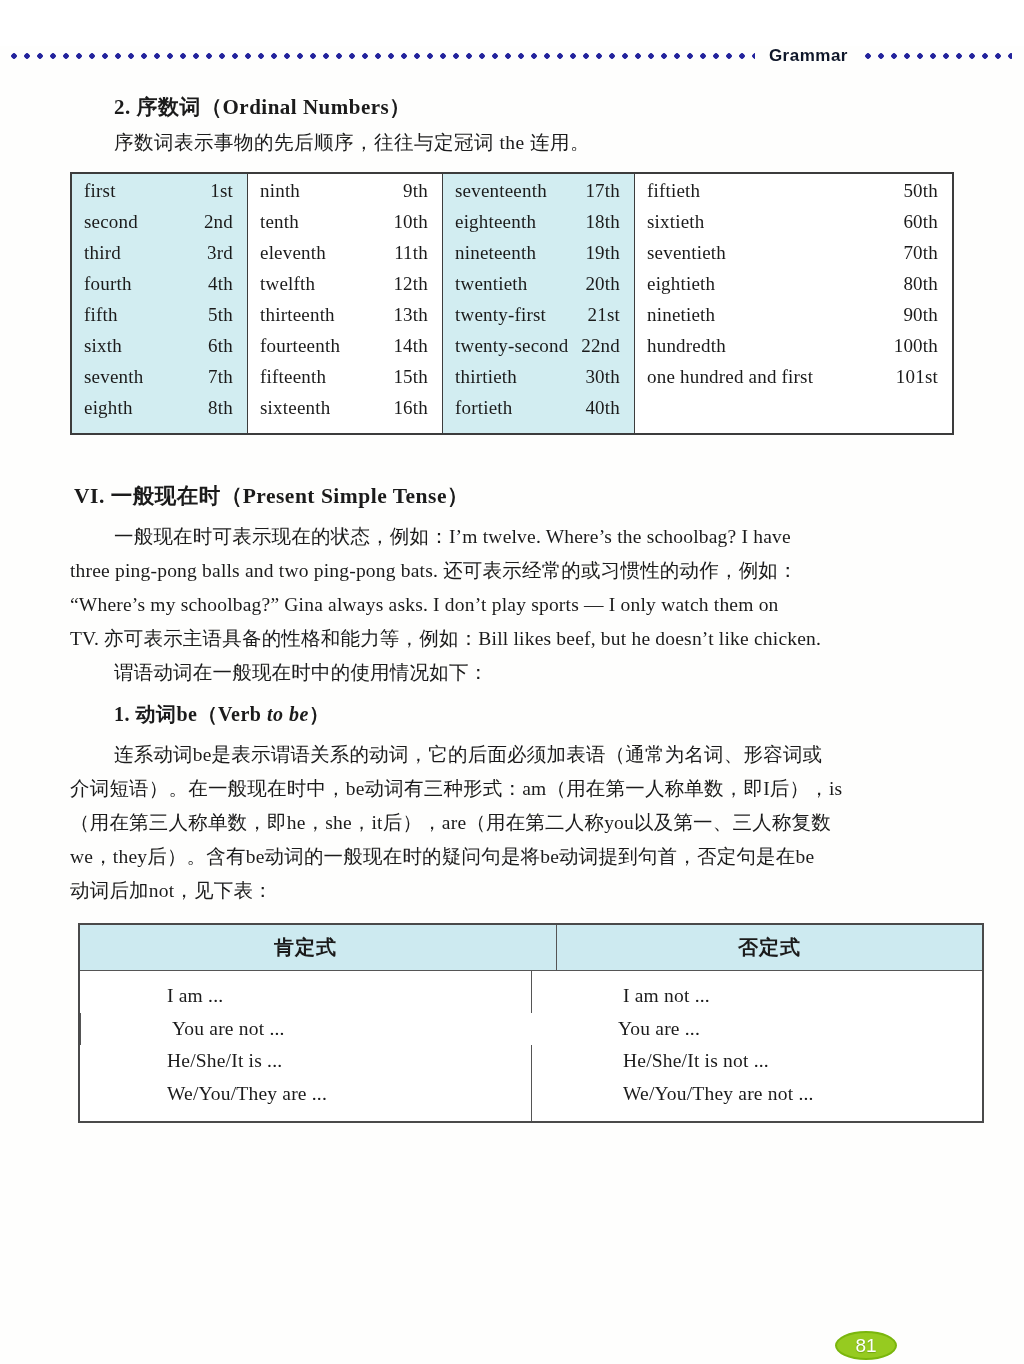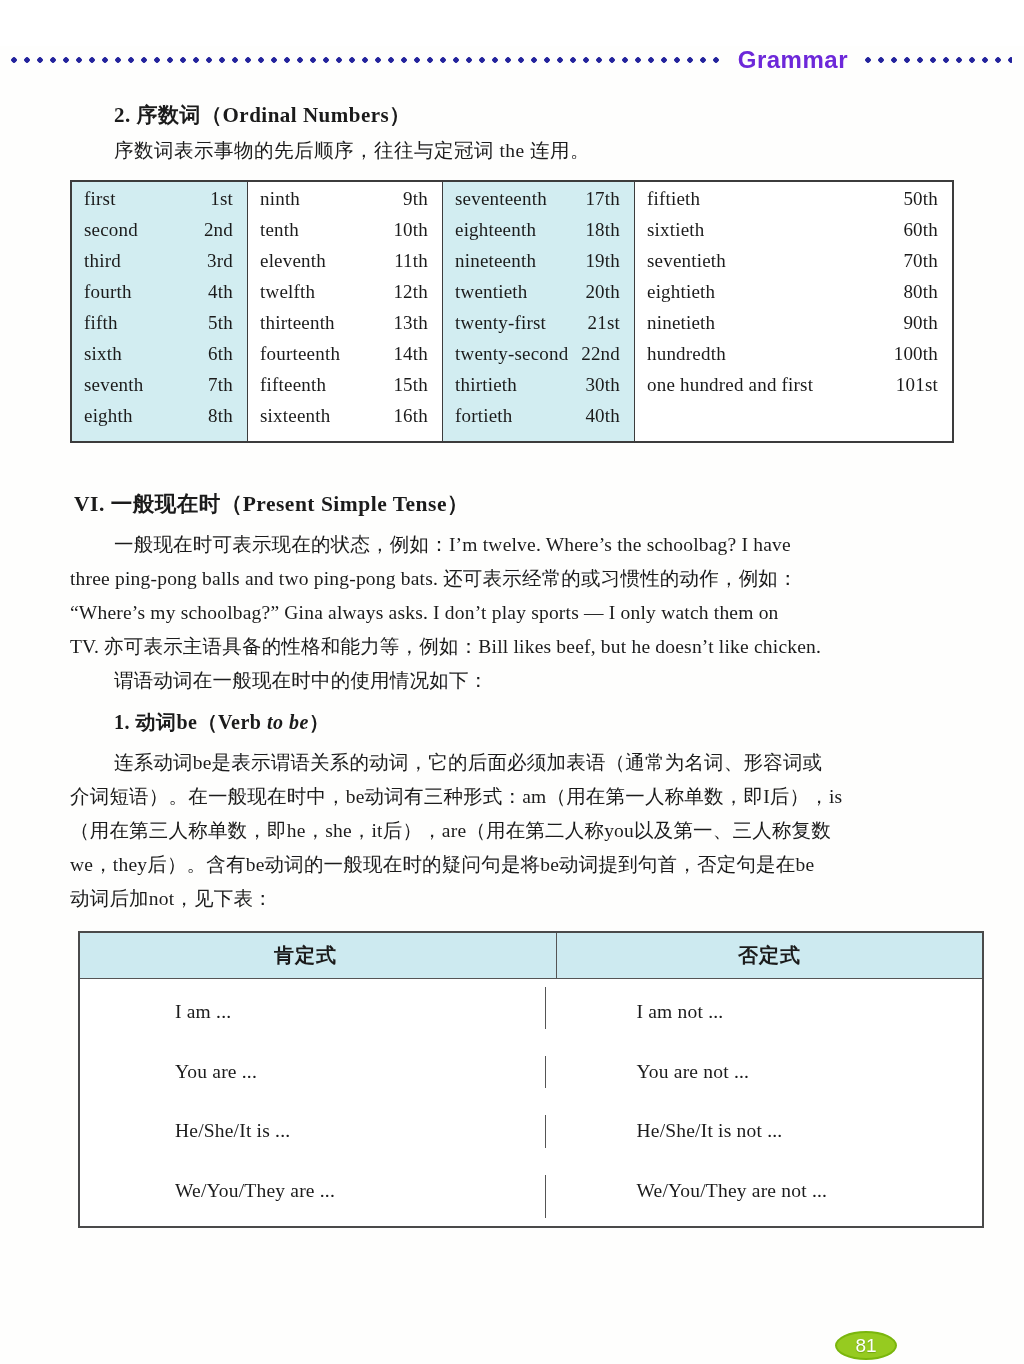--- a/index.html
+++ b/index.html
@@ -12,21 +12,21 @@
   .page { position:relative; width:1024px; height:1364px; background:#fefefd; }
 
   
   .rule-row { display:flex; align-items:center; gap:14px; padding:0 12px 0 8px; margin-top:46px; }
   .dots { height:10px;
     background-image: radial-gradient(circle 3px at 6px 5px, #23239c 2.5px, rgba(35,35,156,0) 3px);
     background-size:13px 10px; background-repeat:repeat-x; }
   .dots.left { flex:1; }
   .dots.right { width:150px; }
   .grammar-label { font-family:"Liberation Sans","DejaVu Sans",sans-serif; font-weight:bold;
-    font-size:24px; color:#6d28d9; letter-spacing:0.5px; }
+    font-size:17px; color:#0f172a; letter-spacing:0.5px; }
 
   
   .h-ordinal { margin:27px 0 0 114px; font-size:21px; font-weight:bold; letter-spacing:0.5px; }
   .intro { margin:8px 0 0 114px; font-size:19.5px; letter-spacing:0.5px; }
 
   .otable { display:flex; width:884px; margin:16px 0 0 70px; border:2px solid #3c3c3c; background:#ffffff; }
   .og { padding:6px 0 5px 0; }
   .og.shaded { background:#d2edf1; }
   .og + .og { border-left:1.5px solid #3c3c3c; }
   .og1 { width:175px; } .og2 { width:195px; } .og3 { width:192px; } .og4 { flex:1; }
@@ -45,21 +45,21 @@
 
   
   .btable { width:906px; margin:15px 0 0 78px; border:2px solid #4a4a4a; background:#fff; }
   .bhead { display:grid; grid-template-columns:1fr 1fr; background:#cdeaf0;
     border-bottom:1.5px solid #555; }
   .bhcell { text-align:center; font-weight:bold; font-size:20px; line-height:45px; letter-spacing:1px; }
   .bhcell.right { border-left:1.5px solid #555;margin-left:25px; }
   .bbody { display:grid; grid-template-columns:1fr 1fr; padding:8px 0 10px 0; }
   .bcell { font-size:19.5px; line-height:32.5px; padding-left:87px; letter-spacing:0.2px; }
   .bcell.right { border-left:1.5px solid #555; padding-left:91px; }
-  .bbody { padding:8px;gap:27px; }
+  .bbody { padding:0; }
   .bbody .bcell { padding-top:0; }
   .bbody .bcell:nth-child(-n+2) { padding-top:9px; }
   .bbody .bcell:nth-last-child(-n+2) { padding-bottom:11px; }
 
   
   .badge { position:absolute; left:835px; top:1285px; width:62px; height:29px;
     background:#96cb20; border:2px solid #7ab60d; border-radius:50%;
     color:#ffffff; font-family:"Liberation Sans","DejaVu Sans",sans-serif;
     font-weight:normal; font-size:19px; display:flex; align-items:center; justify-content:center;
     text-shadow:0 1px 1px rgba(90,140,0,0.6); }
@@ -234,22 +234,22 @@
     </div>
 
   <div class="btable">
     <div class="bhead">
       <div class="bhcell">肯定式</div>
       <div class="bhcell right">否定式</div>
     </div>
     <div class="bbody">
         <div class="bcell">I am ...</div>
         <div class="bcell right">I am not ...</div>
+        <div class="bcell right">You are not ...</div>
         <div class="bcell">You are ...</div>
-        <div class="bcell right">You are not ...</div>
         <div class="bcell">He/She/It is ...</div>
         <div class="bcell right">He/She/It is not ...</div>
         <div class="bcell">We/You/They are ...</div>
         <div class="bcell right">We/You/They are not ...</div>
       </div>
   </div>
 
   <div class="badge">81</div>
 
 </div>

